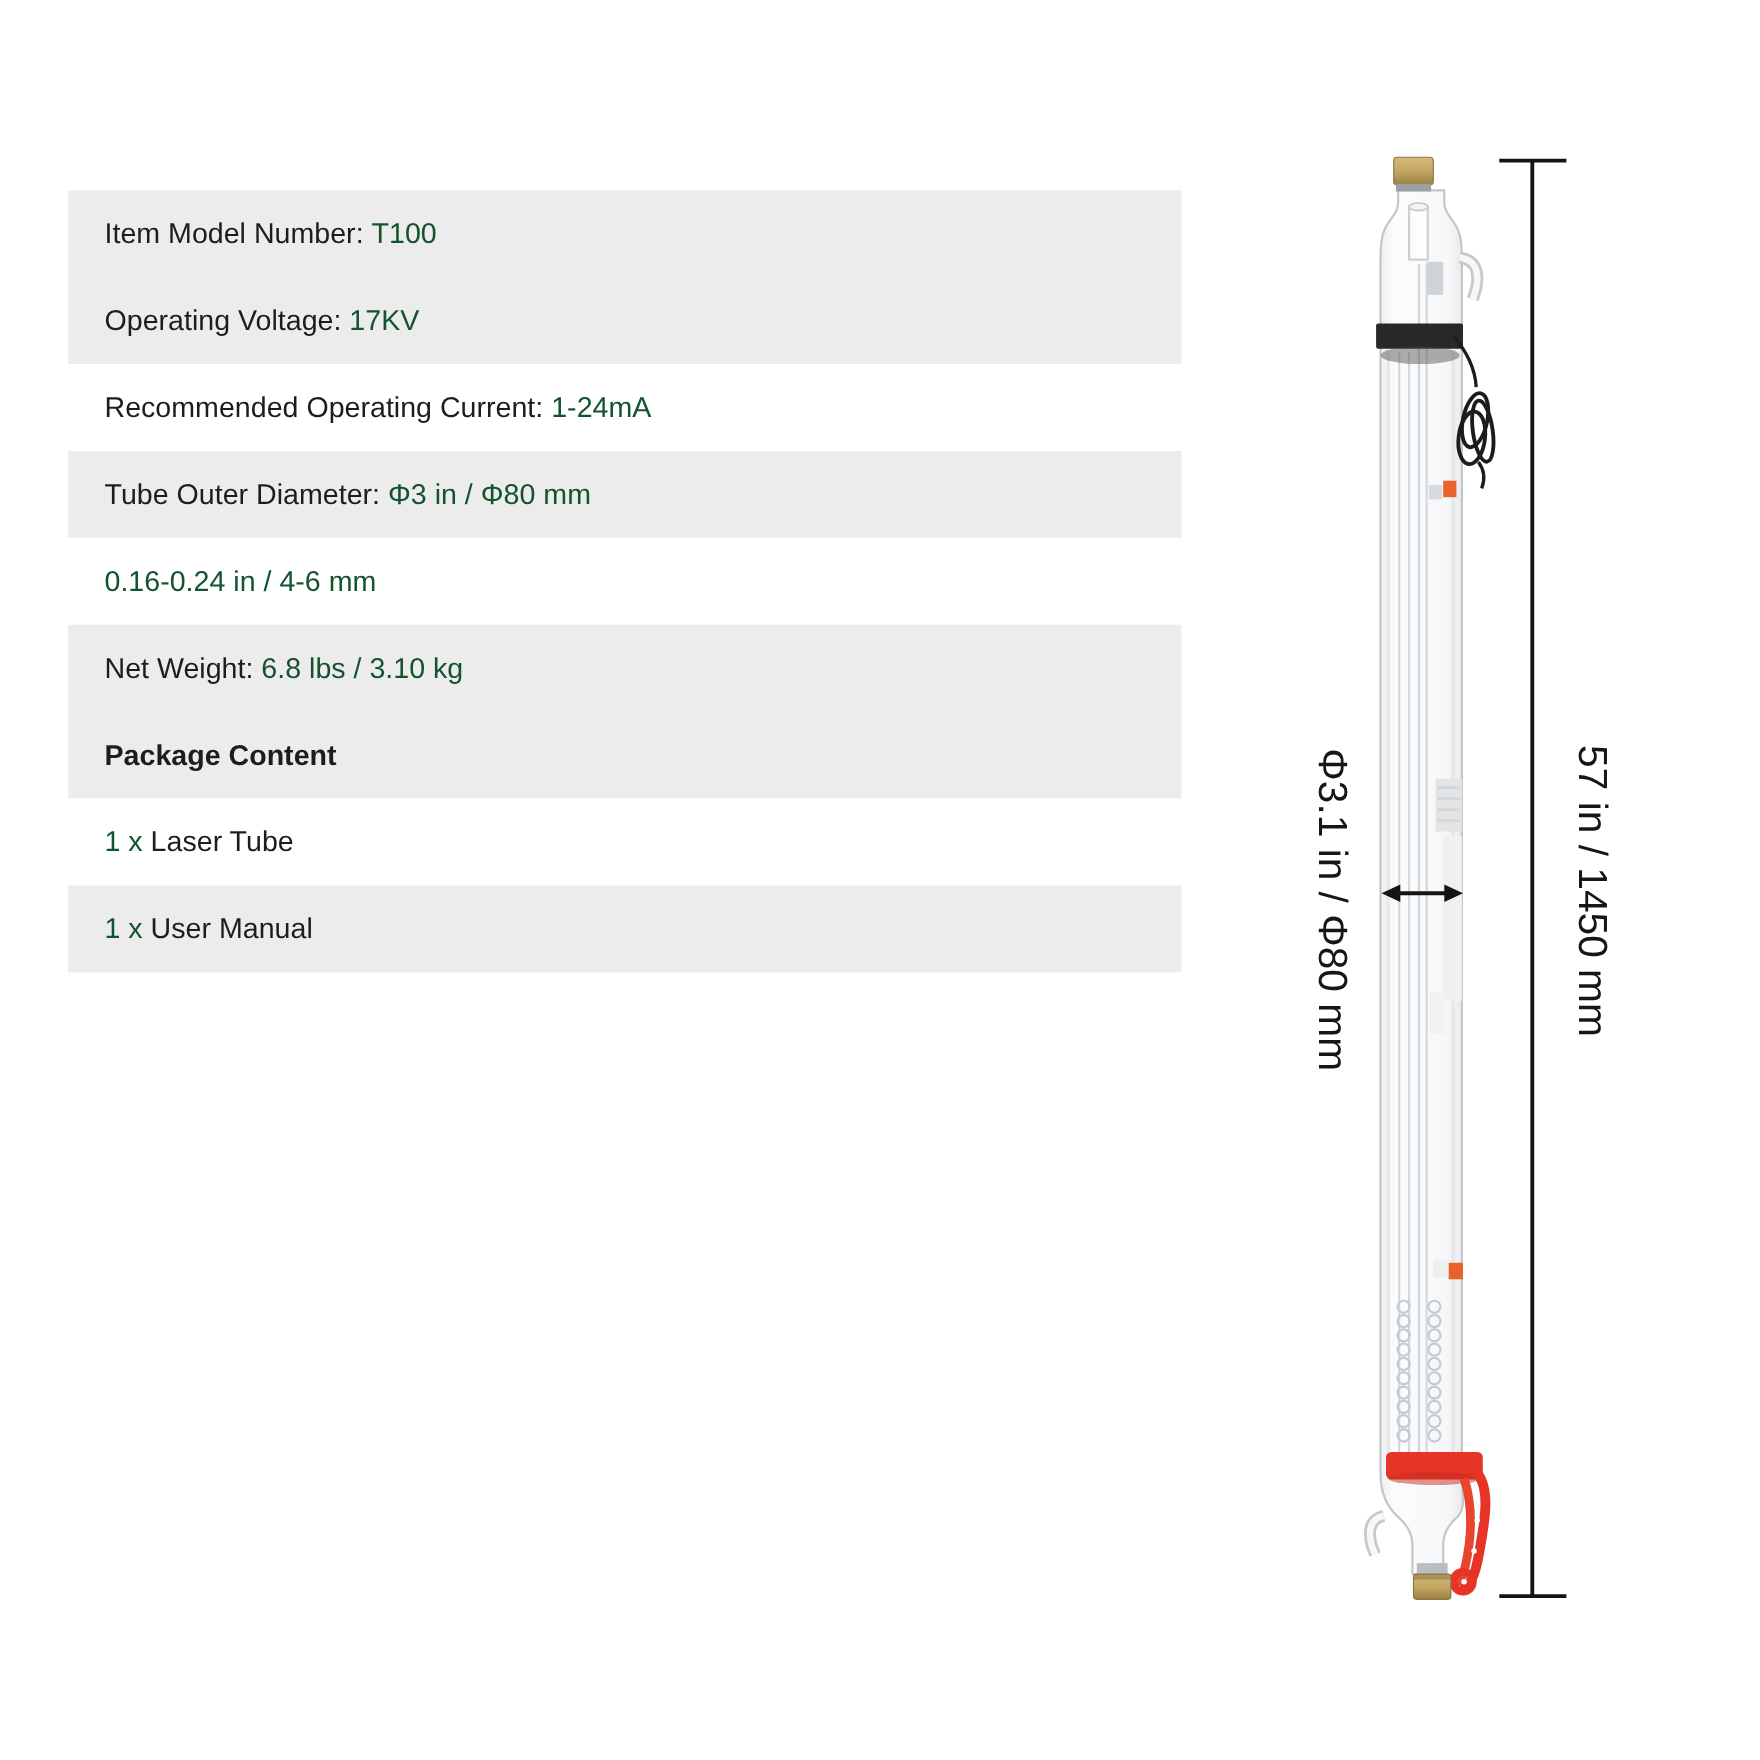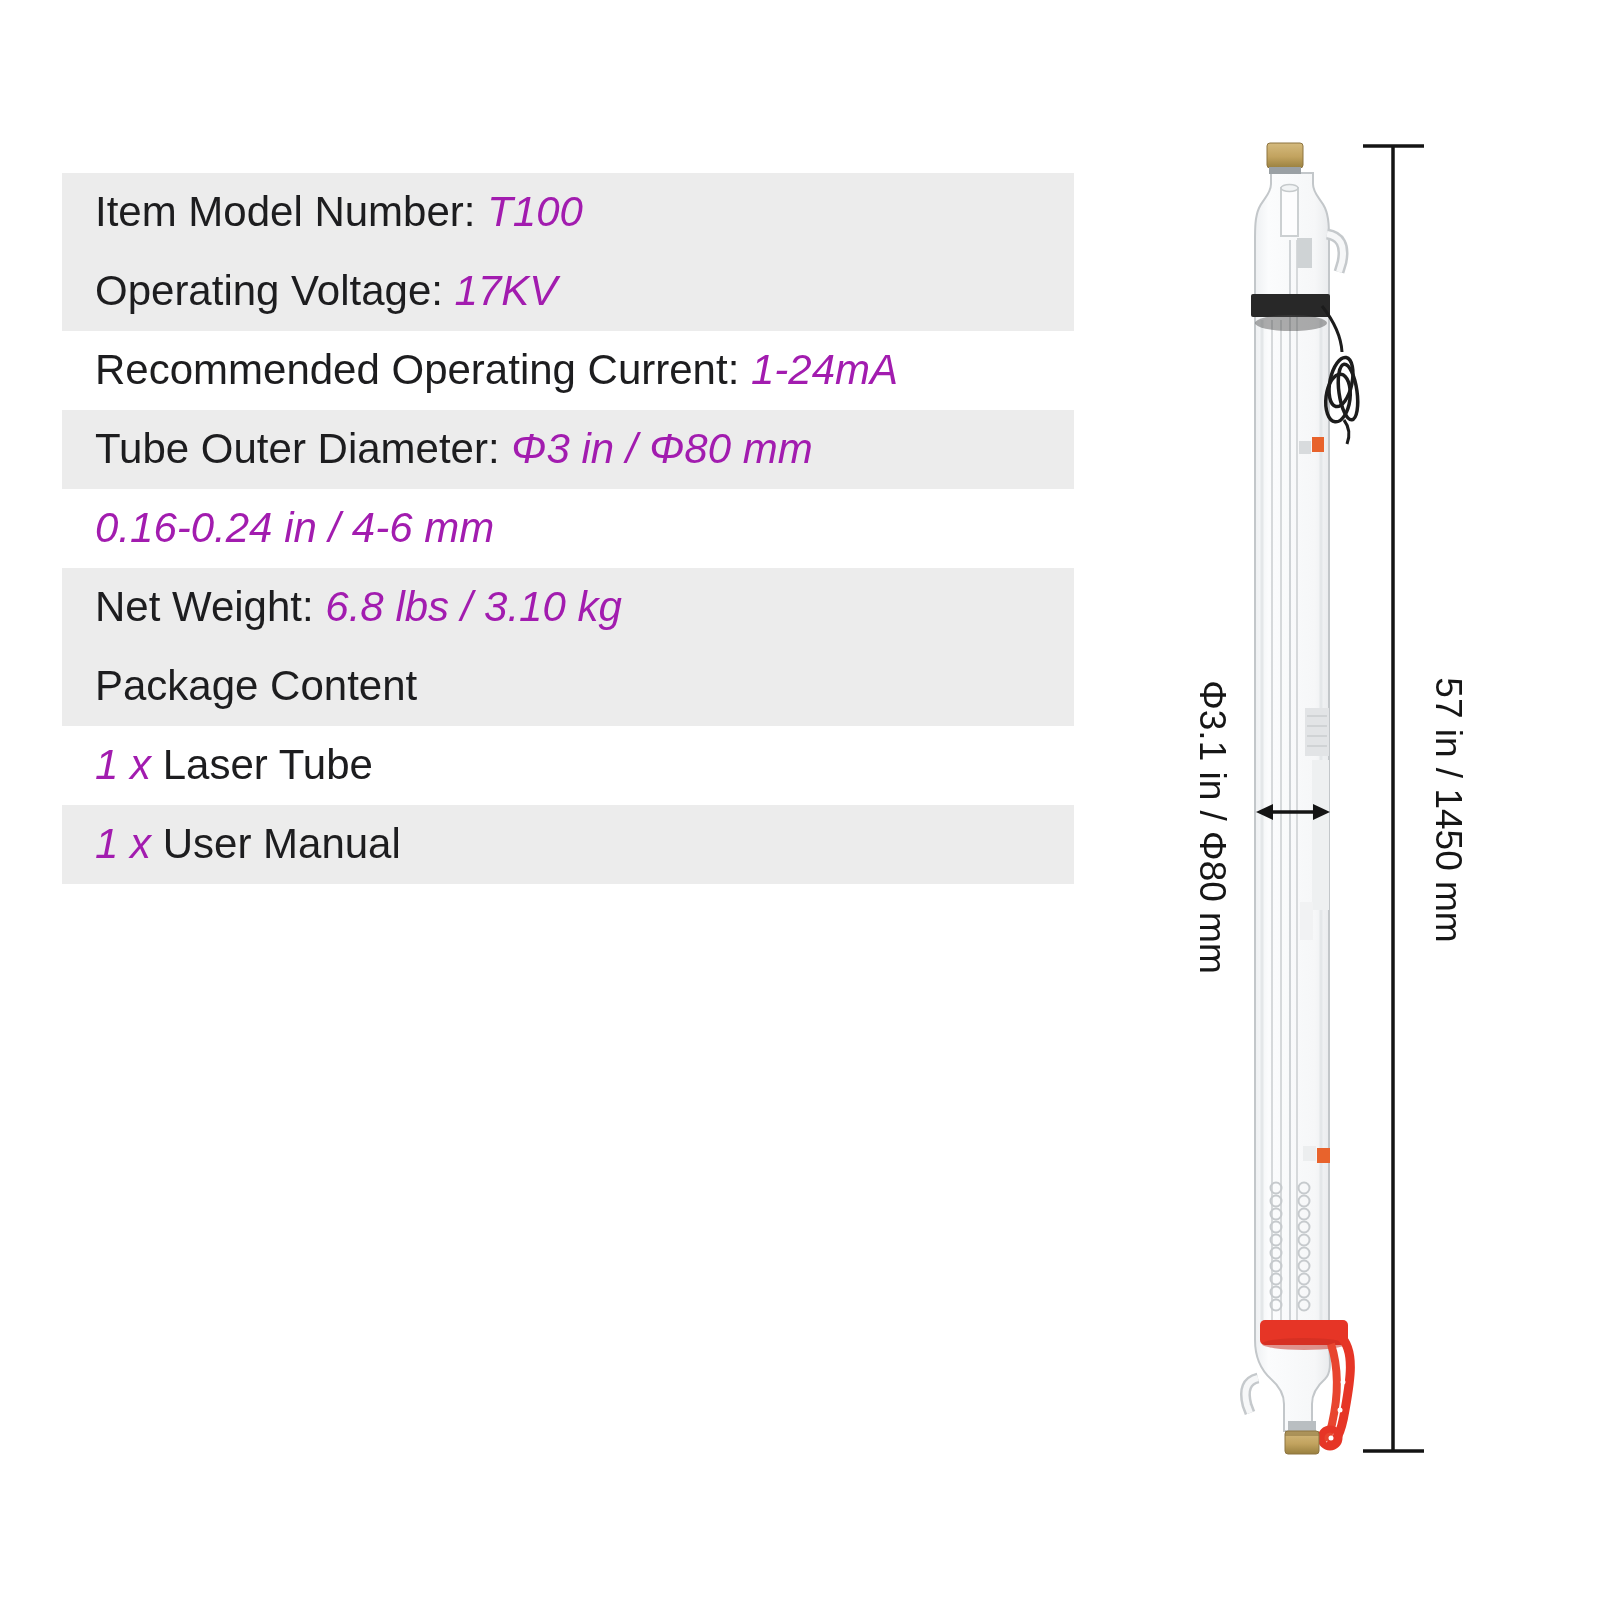--- a/index.html
+++ b/index.html
@@ -10,28 +10,28 @@
     color:#1d1d1f;
   }
   
   .spec-list{
     position:absolute;left:62px;top:173px;width:1012px;
   }
   .row{
     height:79px;
     display:flex;align-items:center;
     padding-left:33px;box-sizing:border-box;
-    font-size:42px;line-height:1.1;
+    font-size:26px;line-height:1.1;
     background:#ffffff;
   }
   .row.gray{background:#ececec;}
   .row span{white-space:pre;}
   .lbl{color:#1d1d1f;}
-  .lbl.bold{font-weight:normal;}
-  .val,.pre{color:#a21caf;font-style:italic;}
+  .lbl.bold{font-weight:bold;}
+  .val,.pre{color:#14532d;}
   
   .diagram{
     position:absolute;left:1130px;top:128px;width:380px;height:1345px;
   }
   svg text{
     font-family:"Liberation Sans", sans-serif;
   }
 </style>
 </head>
 <body>

